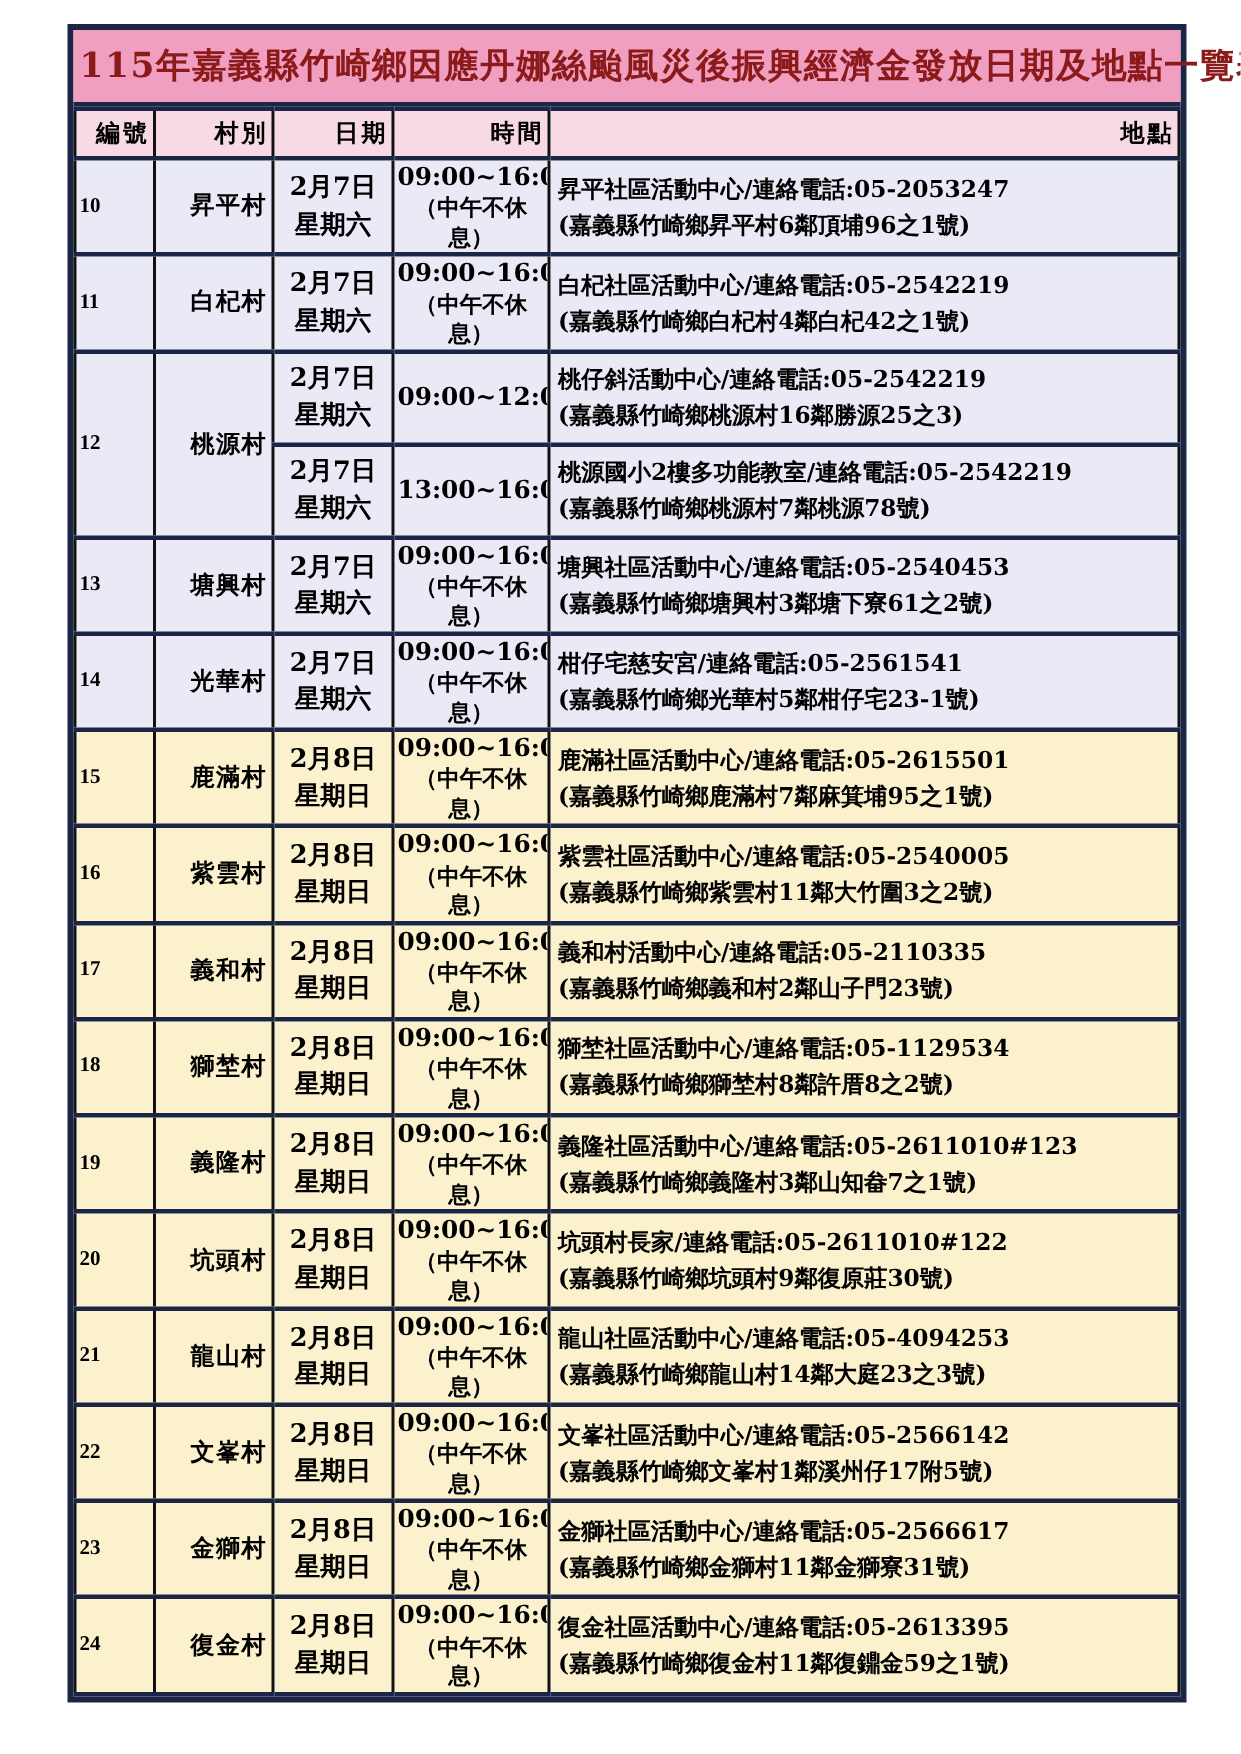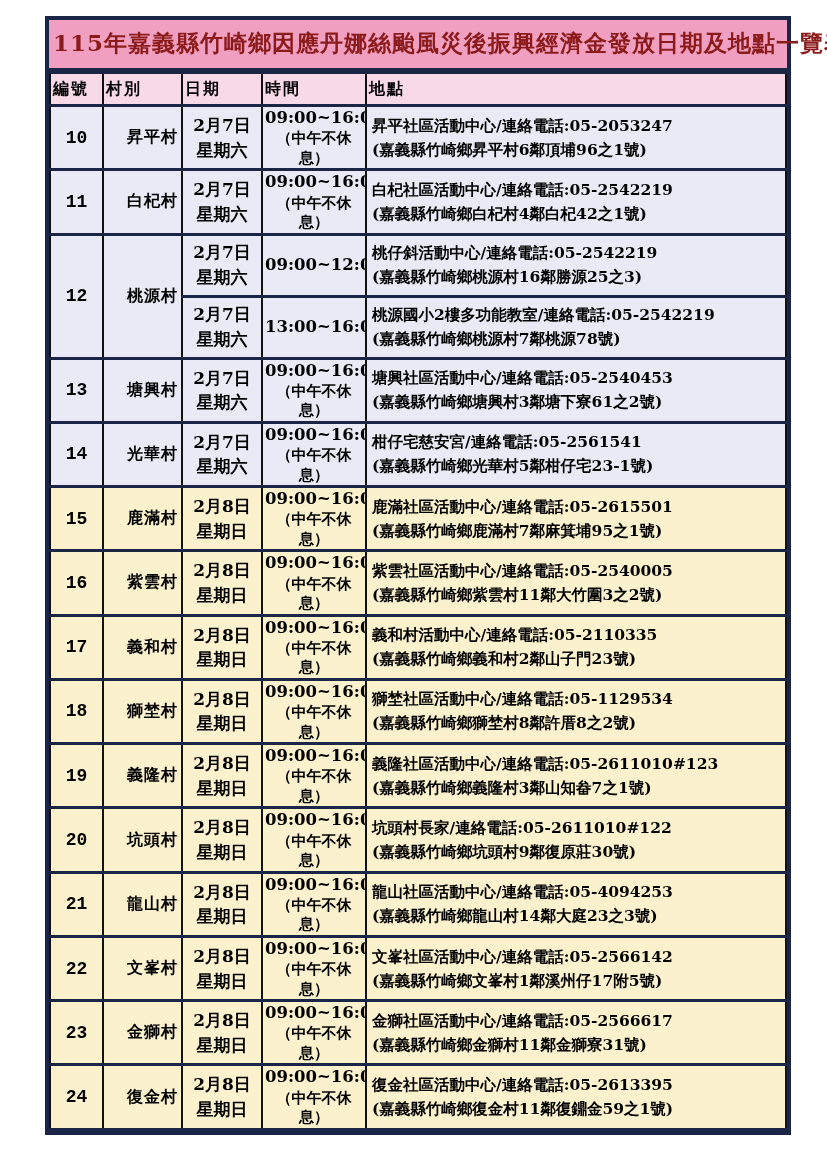--- a/index.html
+++ b/index.html
@@ -34,27 +34,27 @@
   th,td{
     border-left:2px solid var(--grid,#111111);
     border-right:2px solid var(--grid,#111111);
     border-top:3px solid var(--frame,#1B2646);
     border-bottom:3px solid var(--frame,#1B2646);
     padding:0 2px;color:#000;font-weight:bold;
     overflow:hidden;
   }
   thead th{
     background:var(--header-bg,#F8D9E6);
-    height:30px;font-size:16px;text-align:left;vertical-align:middle;
+    height:30px;font-size:16px;text-align:right;vertical-align:middle;
     letter-spacing:2px;
   }
   tbody td{height:59px;vertical-align:middle;}
   tr.sat td{background:var(--sat-bg,#EAEAF6);}
   tr.sun td{background:var(--sun-bg,#FBF1CD);}
-  td.cell-no{font-size:18px;text-align:center;font-family:Liberation Mono, monospace;font-weight:bold;}
+  td.cell-no{font-size:14px;text-align:left;font-family:Liberation Serif, serif;font-weight:bold;}
   td.cell-village{font-size:16px;text-align:center;letter-spacing:1px;padding-left:22px;}
   td.cell-date{font-size:17px;text-align:center;line-height:1.45;}
   td.cell-time{text-align:center;}
   td.cell-time .time{font-size:16.5px;line-height:1.35;display:block;}
   td.cell-time .note{font-size:15px;line-height:1.3;display:block;}
   td.cell-location{text-align:left;padding-left:5px;padding-right:3px;}
   td.cell-location .line{display:block;font-size:15.5px;line-height:1.55;white-space:nowrap;}
 </style>
 </head>
 <body>

